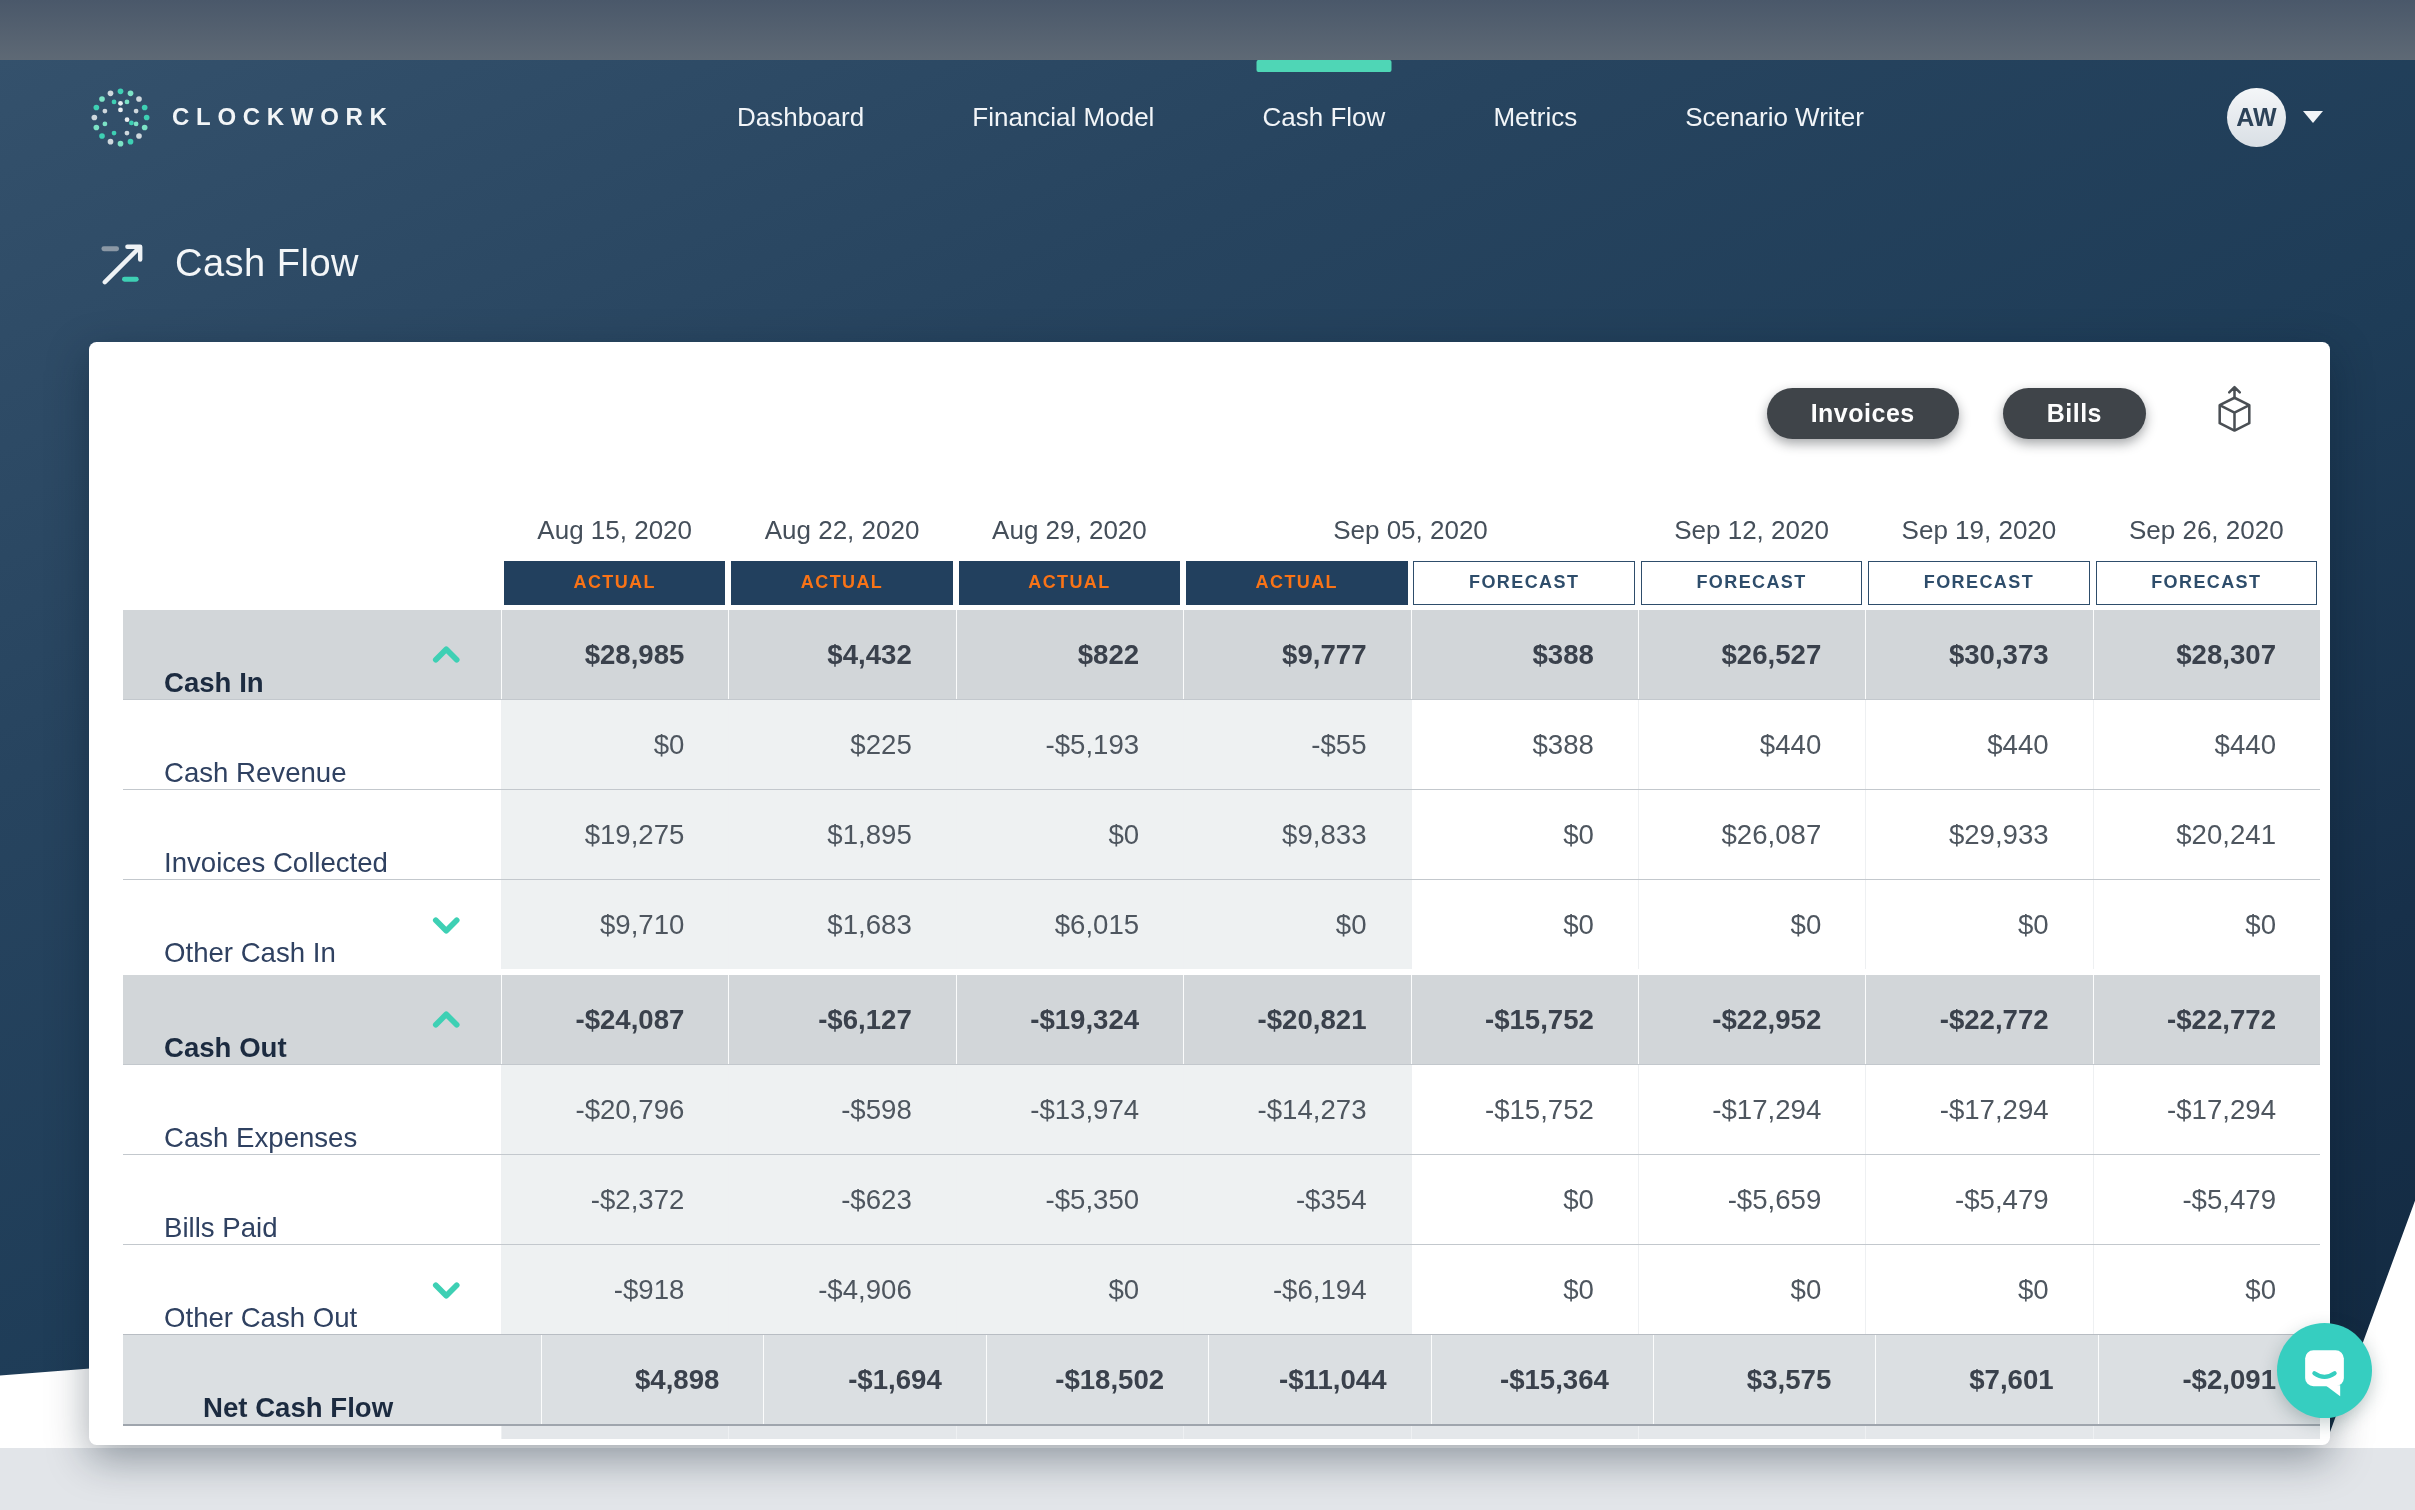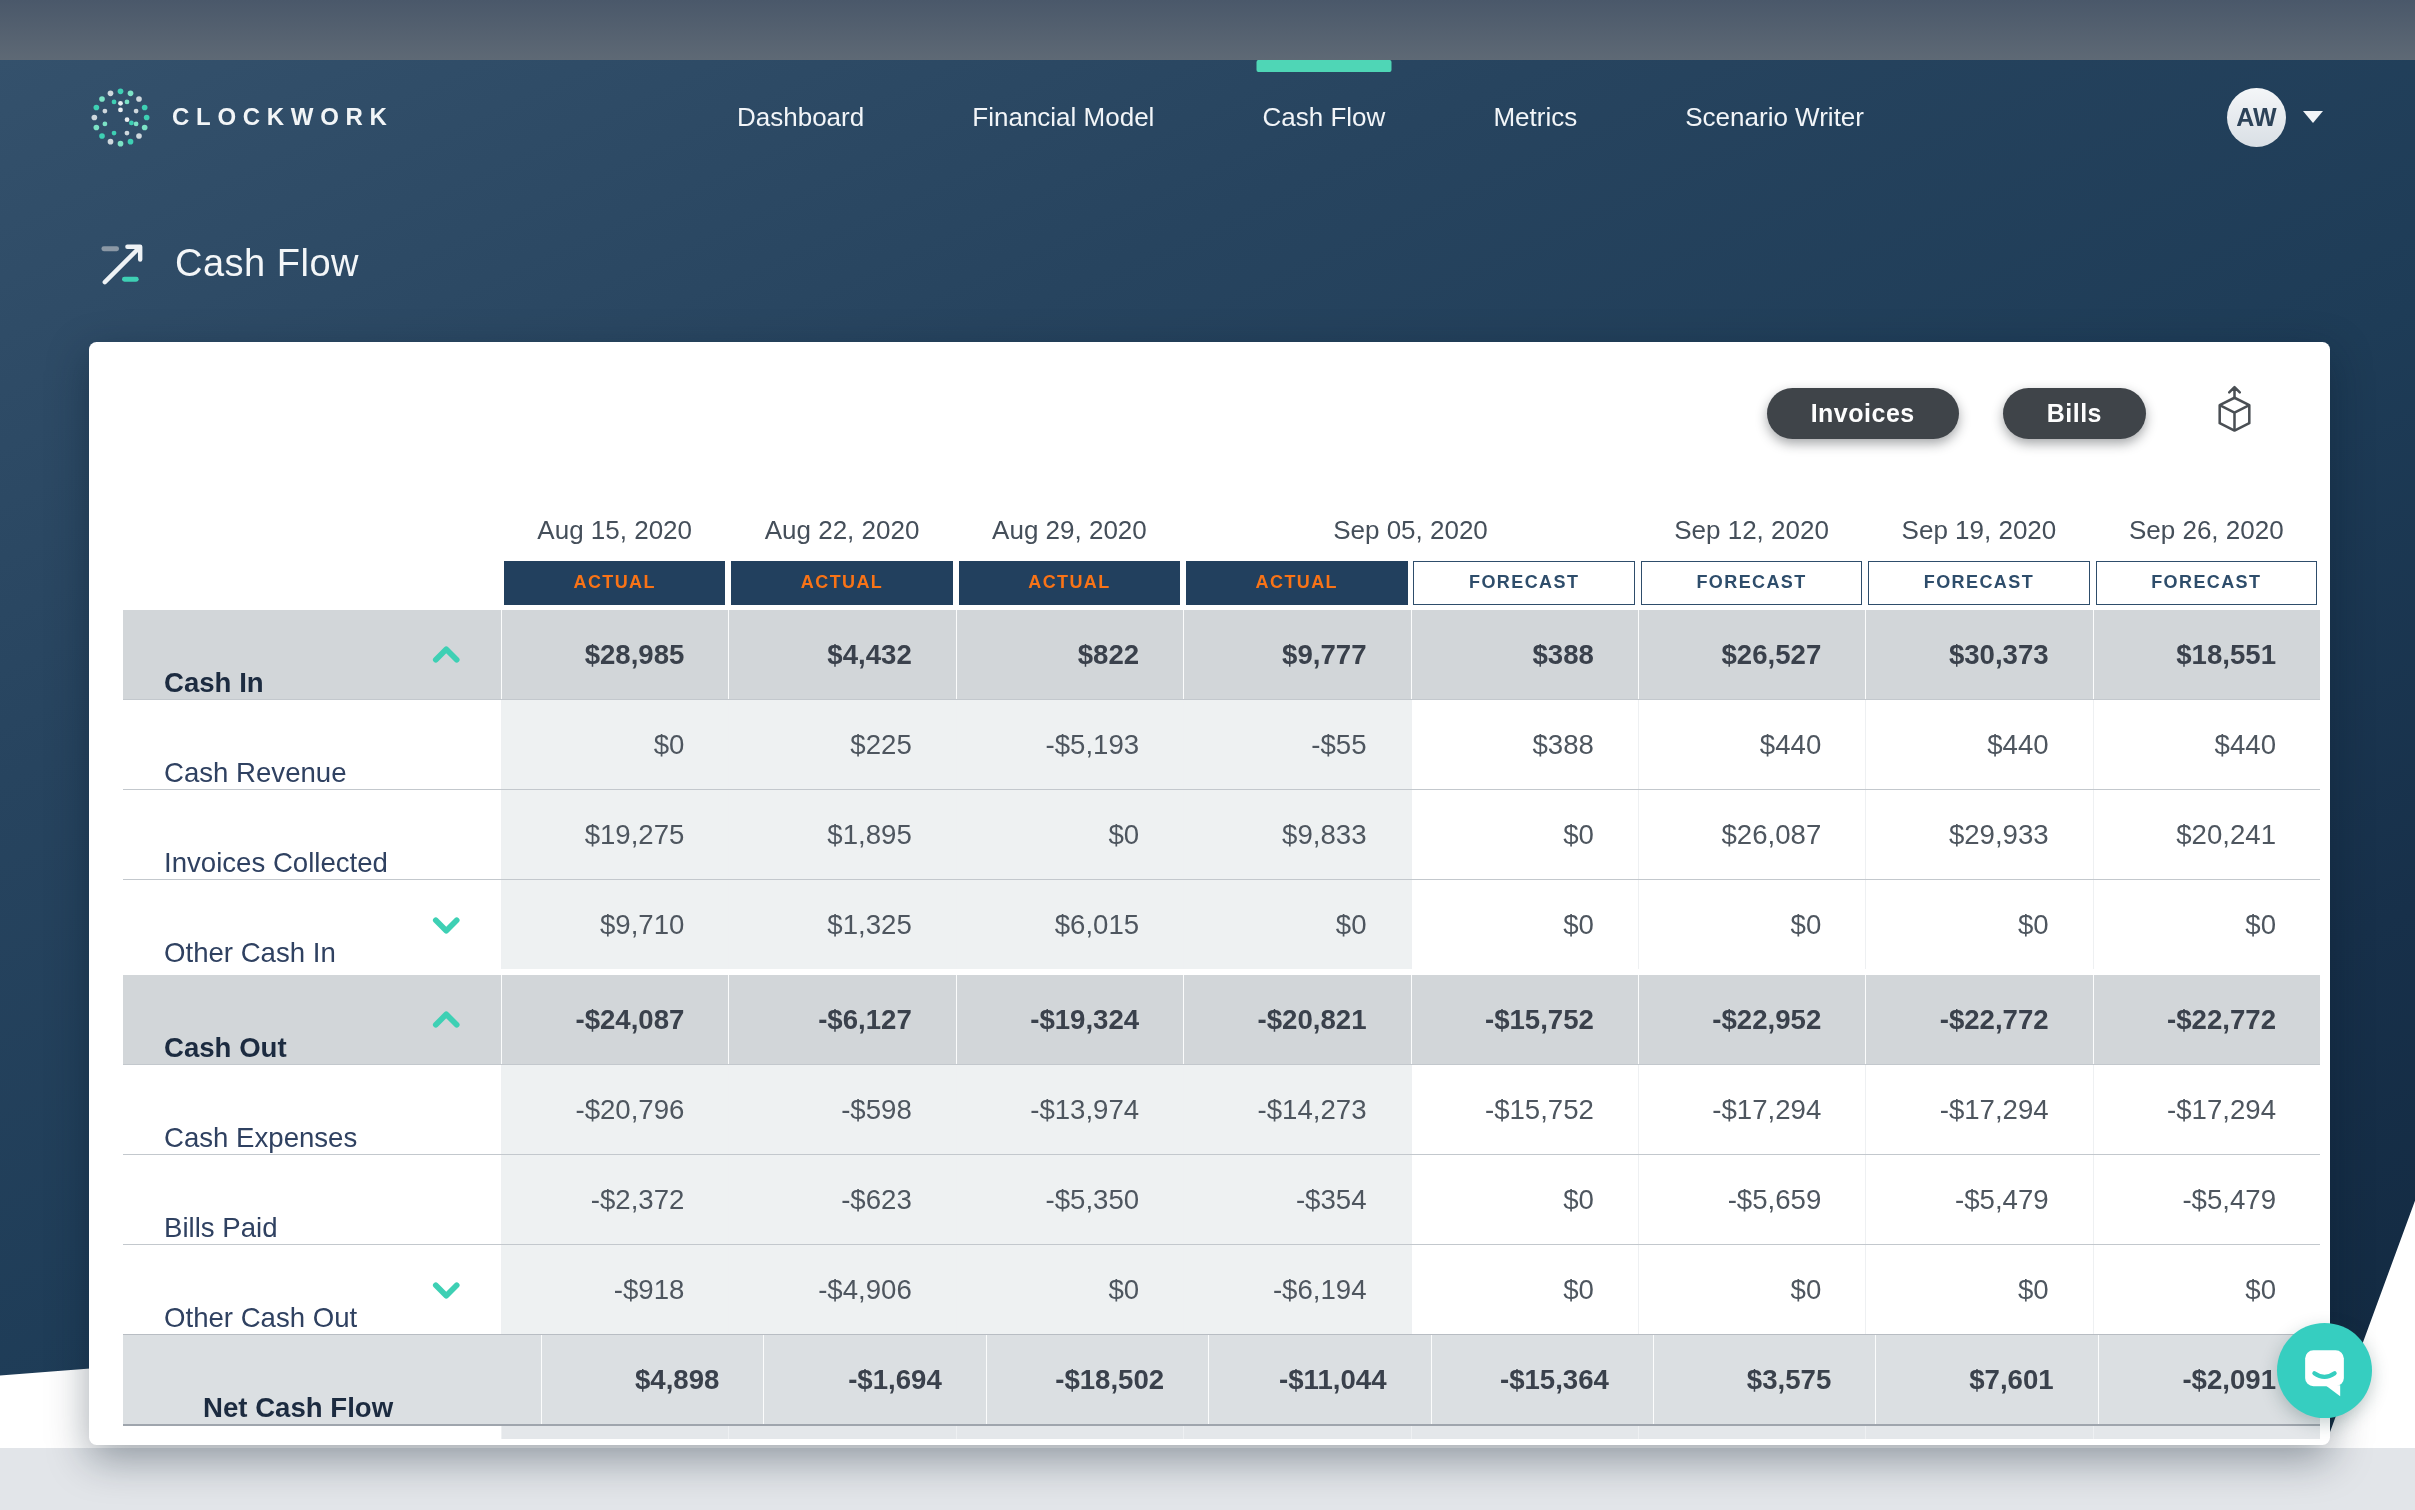--- a/index.html
+++ b/index.html
@@ -210,21 +210,21 @@
               <path d="M4 16 L15 5 L26 16" fill="none" stroke="#3ED0B4" stroke-width="6" stroke-linecap="round" stroke-linejoin="round"></path>
             </svg></div>
         </div>
         <div class="vcell col-ac">$28,985</div>
         <div class="vcell col-ac">$4,432</div>
         <div class="vcell col-ac">$822</div>
         <div class="vcell col-ac">$9,777</div>
         <div class="vcell col-fc">$388</div>
         <div class="vcell col-fc">$26,527</div>
         <div class="vcell col-fc">$30,373</div>
-        <div class="vcell col-fc">$18,551</div>
+        <div class="vcell col-fc">$28,307</div>
       </div>
       <div class="trow r-sub">
         <div class="lcell">
           <div class="ltext">Cash Revenue</div>
         </div>
         <div class="vcell col-ac">$0</div>
         <div class="vcell col-ac">$225</div>
         <div class="vcell col-ac">-$5,193</div>
         <div class="vcell col-ac">-$55</div>
         <div class="vcell col-fc">$388</div>
@@ -246,21 +246,21 @@
         <div class="vcell col-fc">$20,241</div>
       </div>
       <div class="trow r-sub">
         <div class="lcell">
           <div class="ltext">Other Cash In</div>
           <div class="caret"><svg width="28.5" height="21" viewBox="0 0 30 22">
               <path d="M4 6 L15 17 L26 6" fill="none" stroke="#3ED0B4" stroke-width="6" stroke-linecap="round" stroke-linejoin="round"></path>
             </svg></div>
         </div>
         <div class="vcell col-ac">$9,710</div>
-        <div class="vcell col-ac">$1,325</div>
+        <div class="vcell col-ac">$1,683</div>
         <div class="vcell col-ac">$6,015</div>
         <div class="vcell col-ac">$0</div>
         <div class="vcell col-fc">$0</div>
         <div class="vcell col-fc">$0</div>
         <div class="vcell col-fc">$0</div>
         <div class="vcell col-fc">$0</div>
       </div>
       <div class="trow r-section">
         <div class="lcell">
           <div class="ltext">Cash Out</div>

